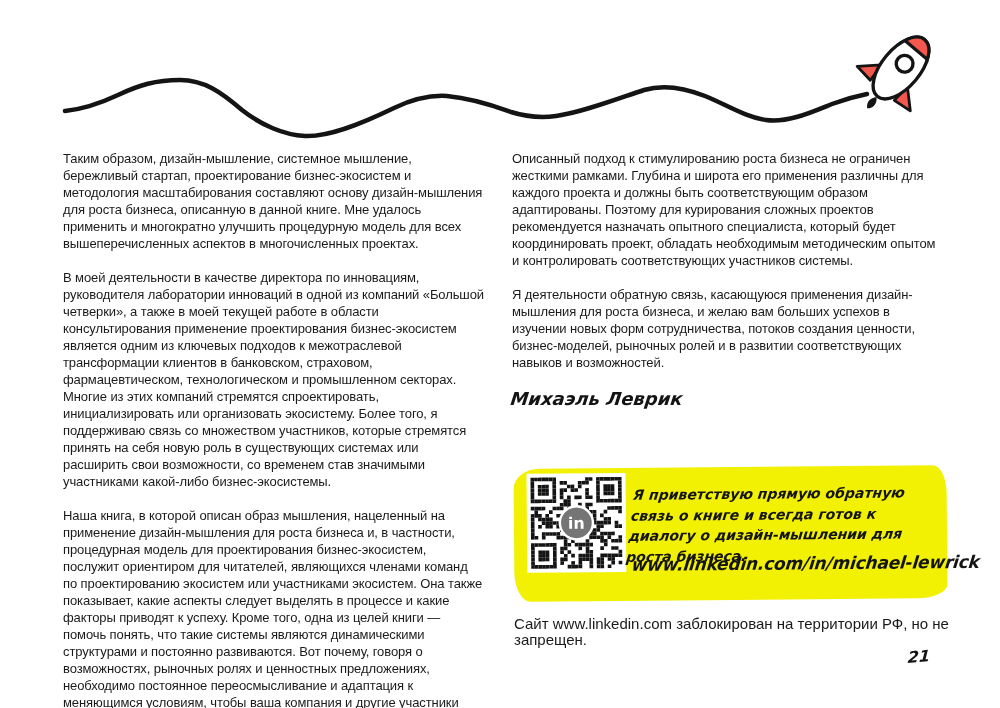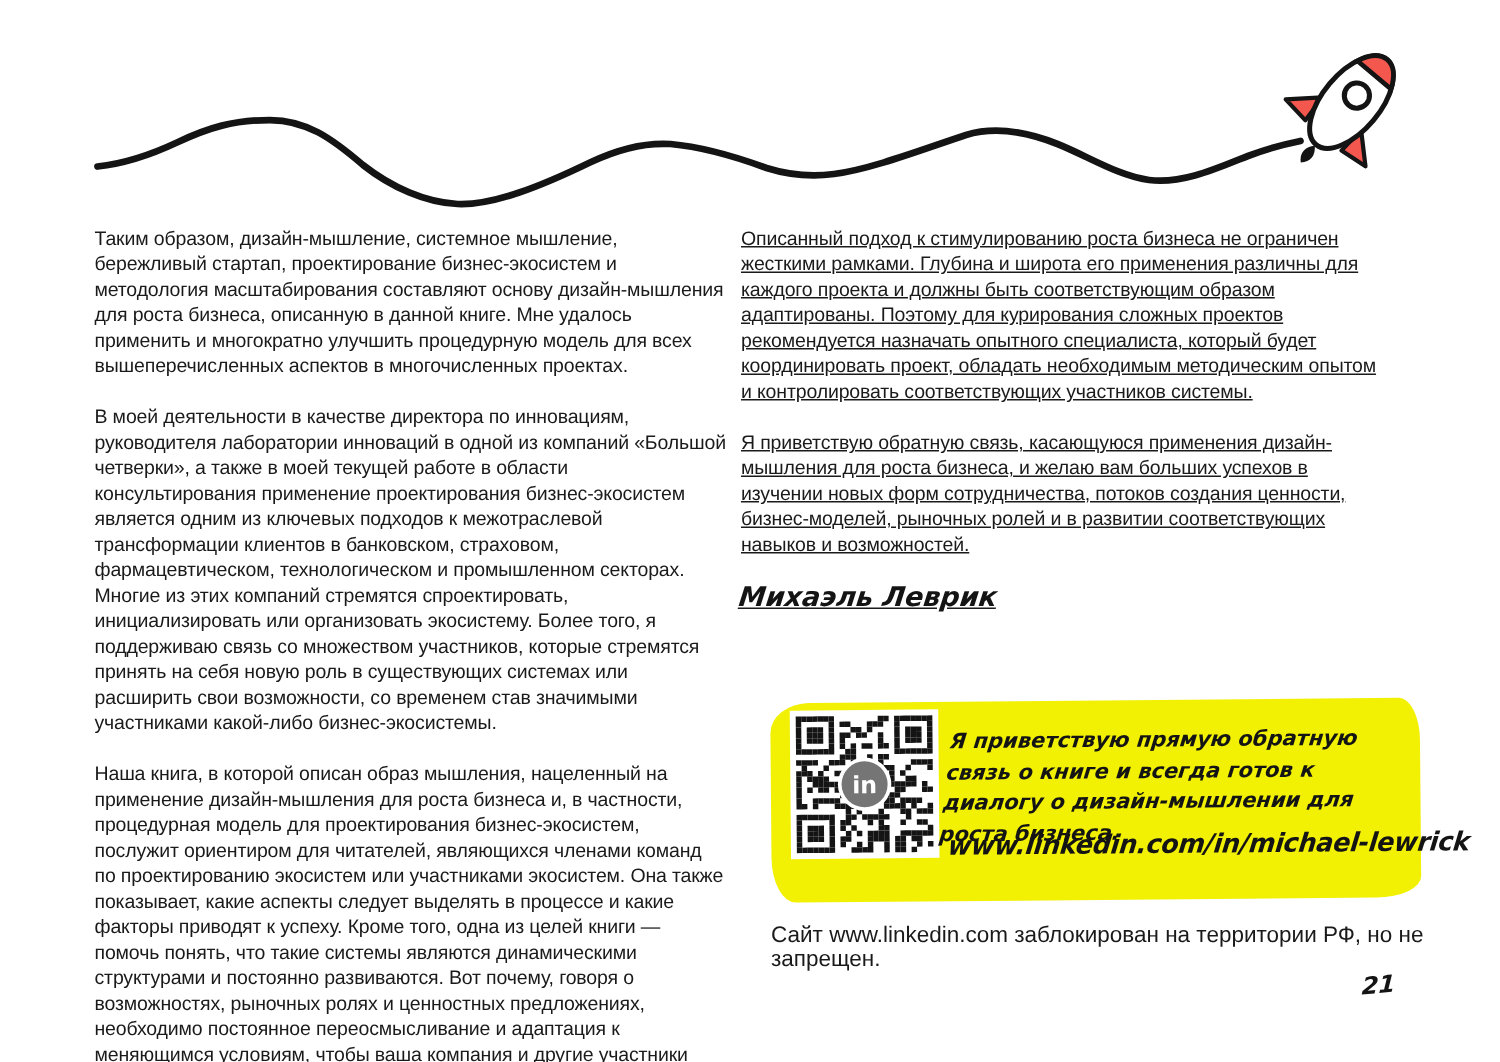--- a/index.html
+++ b/index.html
@@ -1,21 +1,21 @@
 <!DOCTYPE html>
 <html><head>
 <meta charset="utf-8">
 <style>
   html,body{margin:0;padding:0;background:#ffffff;}
   #page{position:relative;width:1000px;height:708px;background:#ffffff;overflow:hidden;
         font-family:"Liberation Sans",sans-serif;color:#1a1a1a;padding-left:25px;}
   .top-art{position:absolute;left:0;top:0;}
   .col{position:absolute;top:150px;}
   .col-left{left:63px;width:421px;}
-  .col-right{left:494px;width:431px;text-decoration:underline;}
+  .col-right{left:512px;width:431px;}
   .col p{margin:0 0 17px 0;font-size:13px;line-height:17px;letter-spacing:-0.1px;color:#1a1a1a;text-align:left;}
   .hand{font-family:"DejaVu Sans",sans-serif;font-style:italic;font-weight:700;color:#141414;}
   .signature{margin-top:12px;font-size:18px;transform:skewX(-7deg);transform-origin:left top;}
   .note{position:absolute;left:514px;top:467px;width:433px;height:133px;
         border-radius:26px 14px 30px 16px / 20px 28px 14px 30px;transform:rotate(-0.5deg);}
   .qr-box{position:absolute;left:13px;top:5px;width:99px;height:99px;background:#ffffff;}
   .note-text{position:absolute;left:121px;top:17px;width:315px;font-size:14px;line-height:20.5px;
              transform:skewX(-7deg);transform-origin:left top;}
   .note-url{position:absolute;left:119px;top:87px;font-size:17.5px;letter-spacing:-0.2px;white-space:nowrap;
             transform:skewX(-7deg) scaleX(0.97);transform-origin:left top;}
@@ -44,21 +44,21 @@
   </svg>
 
   <div class="col col-left">
     <p>Таким образом, дизайн-мышление, системное мышление, бережливый стартап, проектирование бизнес-экосистем и методология масштабирования составляют основу дизайн-мышления для роста бизнеса, описанную в данной книге. Мне удалось применить и многократно улучшить процедурную модель для всех вышеперечисленных аспектов в многочисленных проектах.</p>
     <p>В моей деятельности в качестве директора по инновациям, руководителя лаборатории инноваций в одной из компаний «Большой четверки», а также в моей текущей работе в области консультирования применение проектирования бизнес-экосистем является одним из ключевых подходов к межотраслевой трансформации клиентов в банковском, страховом, фармацевтическом, технологическом и промышленном секторах. Многие из этих компаний стремятся спроектировать, инициализировать или организовать экосистему. Более того, я поддерживаю связь со множеством участников, которые стремятся принять на себя новую роль в существующих системах или расширить свои возможности, со временем став значимыми участниками какой-либо бизнес-экосистемы.</p>
     <p>Наша книга, в которой описан образ мышления, нацеленный на применение дизайн-мышления для роста бизнеса и, в частности, процедурная модель для проектирования бизнес-экосистем, послужит ориентиром для читателей, являющихся членами команд по проектированию экосистем или участниками экосистем. Она также показывает, какие аспекты следует выделять в процессе и какие факторы приводят к успеху. Кроме того, одна из целей книги — помочь понять, что такие системы являются динамическими структурами и постоянно развиваются. Вот почему, говоря о возможностях, рыночных ролях и ценностных предложениях, необходимо постоянное переосмысливание и адаптация к меняющимся условиям, чтобы ваша компания и другие участники системы могли создать ценность для клиента.</p>
   </div>
 
   <div class="col col-right">
     <p>Описанный подход к стимулированию роста бизнеса не ограничен жесткими рамками. Глубина и широта его применения различны для каждого проекта и должны быть соответствующим образом адаптированы. Поэтому для курирования сложных проектов рекомендуется назначать опытного специалиста, который будет координировать проект, обладать необходимым методическим опытом и контролировать соответствующих участников системы.</p>
-    <p>Я приветствую обратную связь, касающуюся применения дизайн-мышления для роста бизнеса, и желаю вам больших успехов в изучении новых форм сотрудничества, потоков создания ценности, бизнес-моделей, рыночных ролей и в развитии соответствующих навыков и возможностей.</p>
+    <p>Я деятельности обратную связь, касающуюся применения дизайн-мышления для роста бизнеса, и желаю вам больших успехов в изучении новых форм сотрудничества, потоков создания ценности, бизнес-моделей, рыночных ролей и в развитии соответствующих навыков и возможностей.</p>
     <div class="signature hand">Михаэль Леврик</div>
   </div>
 
   <div class="note" style="background: rgb(242, 241, 4);">
     <div class="qr-box">
       <svg id="qr-svg" width="99" height="99" viewBox="0 0 100 100">
           <rect x="59.20" y="4.00" width="3.68" height="3.68" fill="#141414"></rect>
           <rect x="62.88" y="4.00" width="3.68" height="3.68" fill="#141414"></rect>
           <rect x="33.44" y="7.68" width="3.68" height="3.68" fill="#141414"></rect>
           <rect x="37.12" y="7.68" width="3.68" height="3.68" fill="#141414"></rect>

